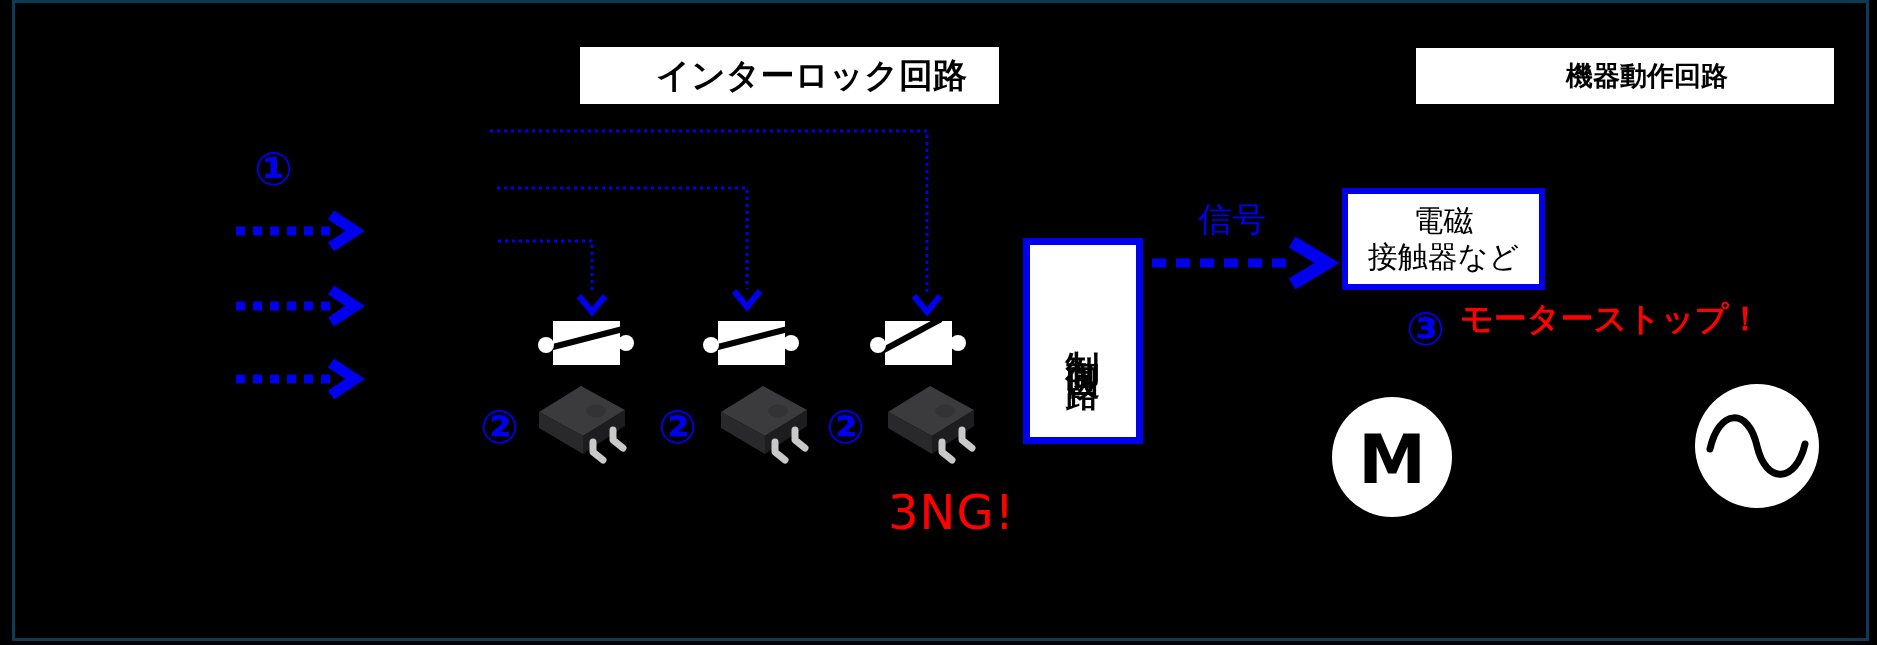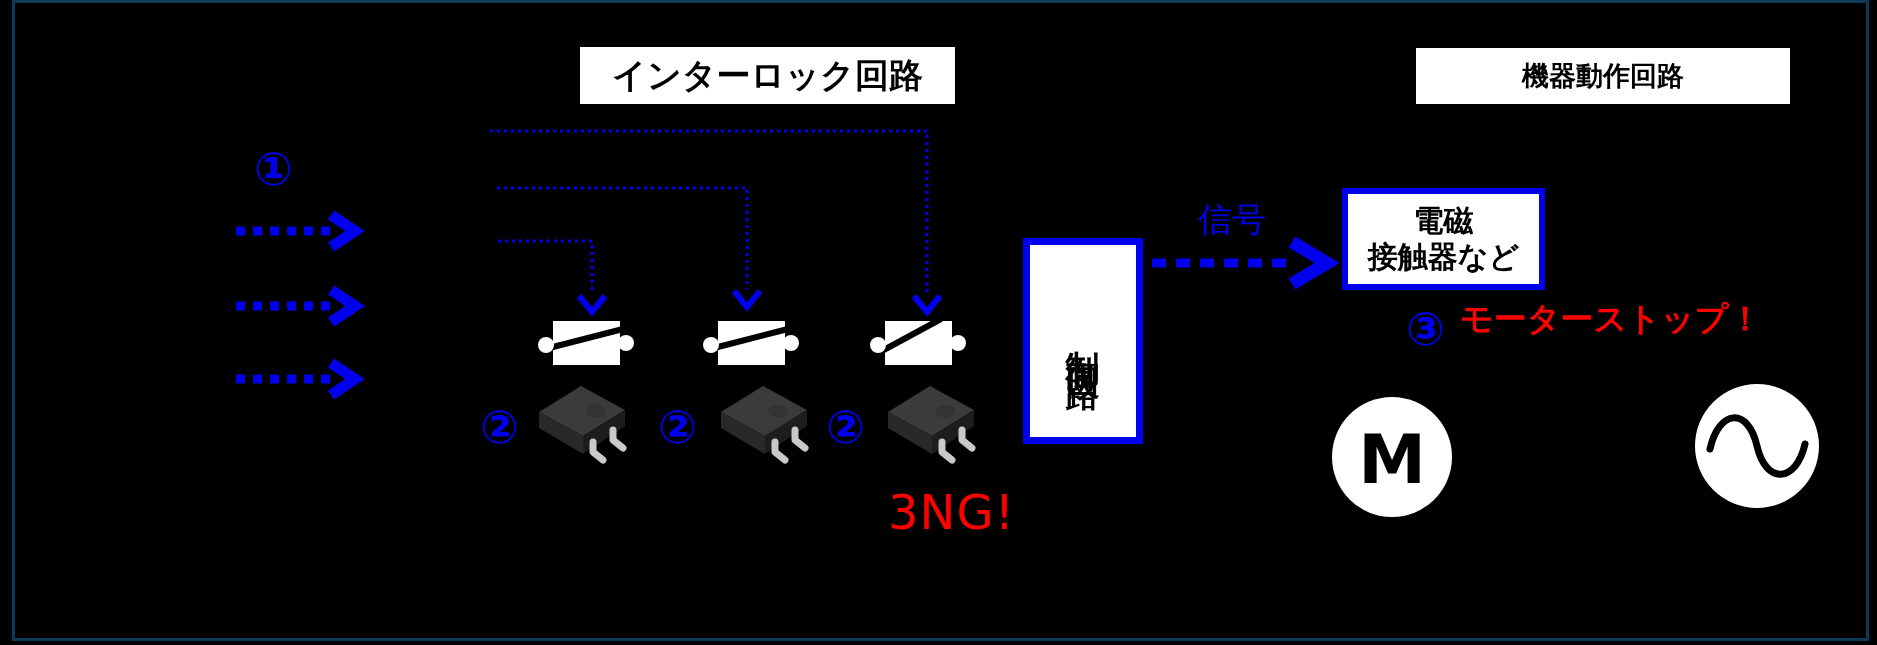--- a/index.html
+++ b/index.html
@@ -11,20 +11,21 @@
   .abs{position:absolute;}
   .frame{
     left:12px;top:0;width:1857px;height:641px;
     border:3px solid #0f3a55;box-sizing:border-box;
   }
   #diagram{left:0;top:0;width:1877px;height:645px;}
   .titlebox{
     background:#fff;color:#000;font-weight:700;
     display:flex;align-items:center;justify-content:center;
     white-space:nowrap;
+    padding-left:44px;
   }
   #interlock-title{left:580px;top:47px;width:375px;height:57px;font-size:34px;}
   #equipment-title{left:1416px;top:48px;width:374px;height:56px;font-size:27px;}
   .marker{color:#0000ee;font-weight:700;line-height:1;}
   #marker1{left:254px;top:146px;font-size:46px;}
   #marker2a{left:480px;top:404px;font-size:46px;}
   #marker2b{left:658px;top:404px;font-size:46px;}
   #marker2c{left:826px;top:404px;font-size:46px;}
   #marker3{left:1406px;top:306px;font-size:46px;}
   #signal-label{left:1198px;top:197px;font-size:34px;color:#0000ee;font-weight:400;}
@@ -34,21 +35,21 @@
     display:flex;align-items:center;justify-content:center;
   }
   #control-box .vtext{
     writing-mode:vertical-rl;text-orientation:upright;
     font-size:34px;font-weight:700;color:#000;letter-spacing:9px;
   }
   #contactor-box{
     left:1342px;top:188px;width:203px;height:102px;
     background:#fff;border:6px solid #0000ee;box-sizing:border-box;
     display:flex;flex-direction:column;align-items:center;justify-content:center;
-    color:#000;font-weight:700;font-size:30px;line-height:36px;white-space:nowrap;
+    color:#000;font-weight:400;font-size:30px;line-height:36px;white-space:nowrap;
   }
   #ng-label{left:888px;top:484px;font-size:48px;font-weight:400;color:#ff0000;letter-spacing:1px;}
   #warning{left:1460px;top:296px;color:#ff0000;font-weight:700;font-size:33px;line-height:46px;white-space:nowrap;}
 </style>
 </head>
 <body>
 
 <div class="abs frame"></div>
 
 <svg id="diagram" class="abs" viewBox="0 0 1877 645" xmlns="http://www.w3.org/2000/svg">

